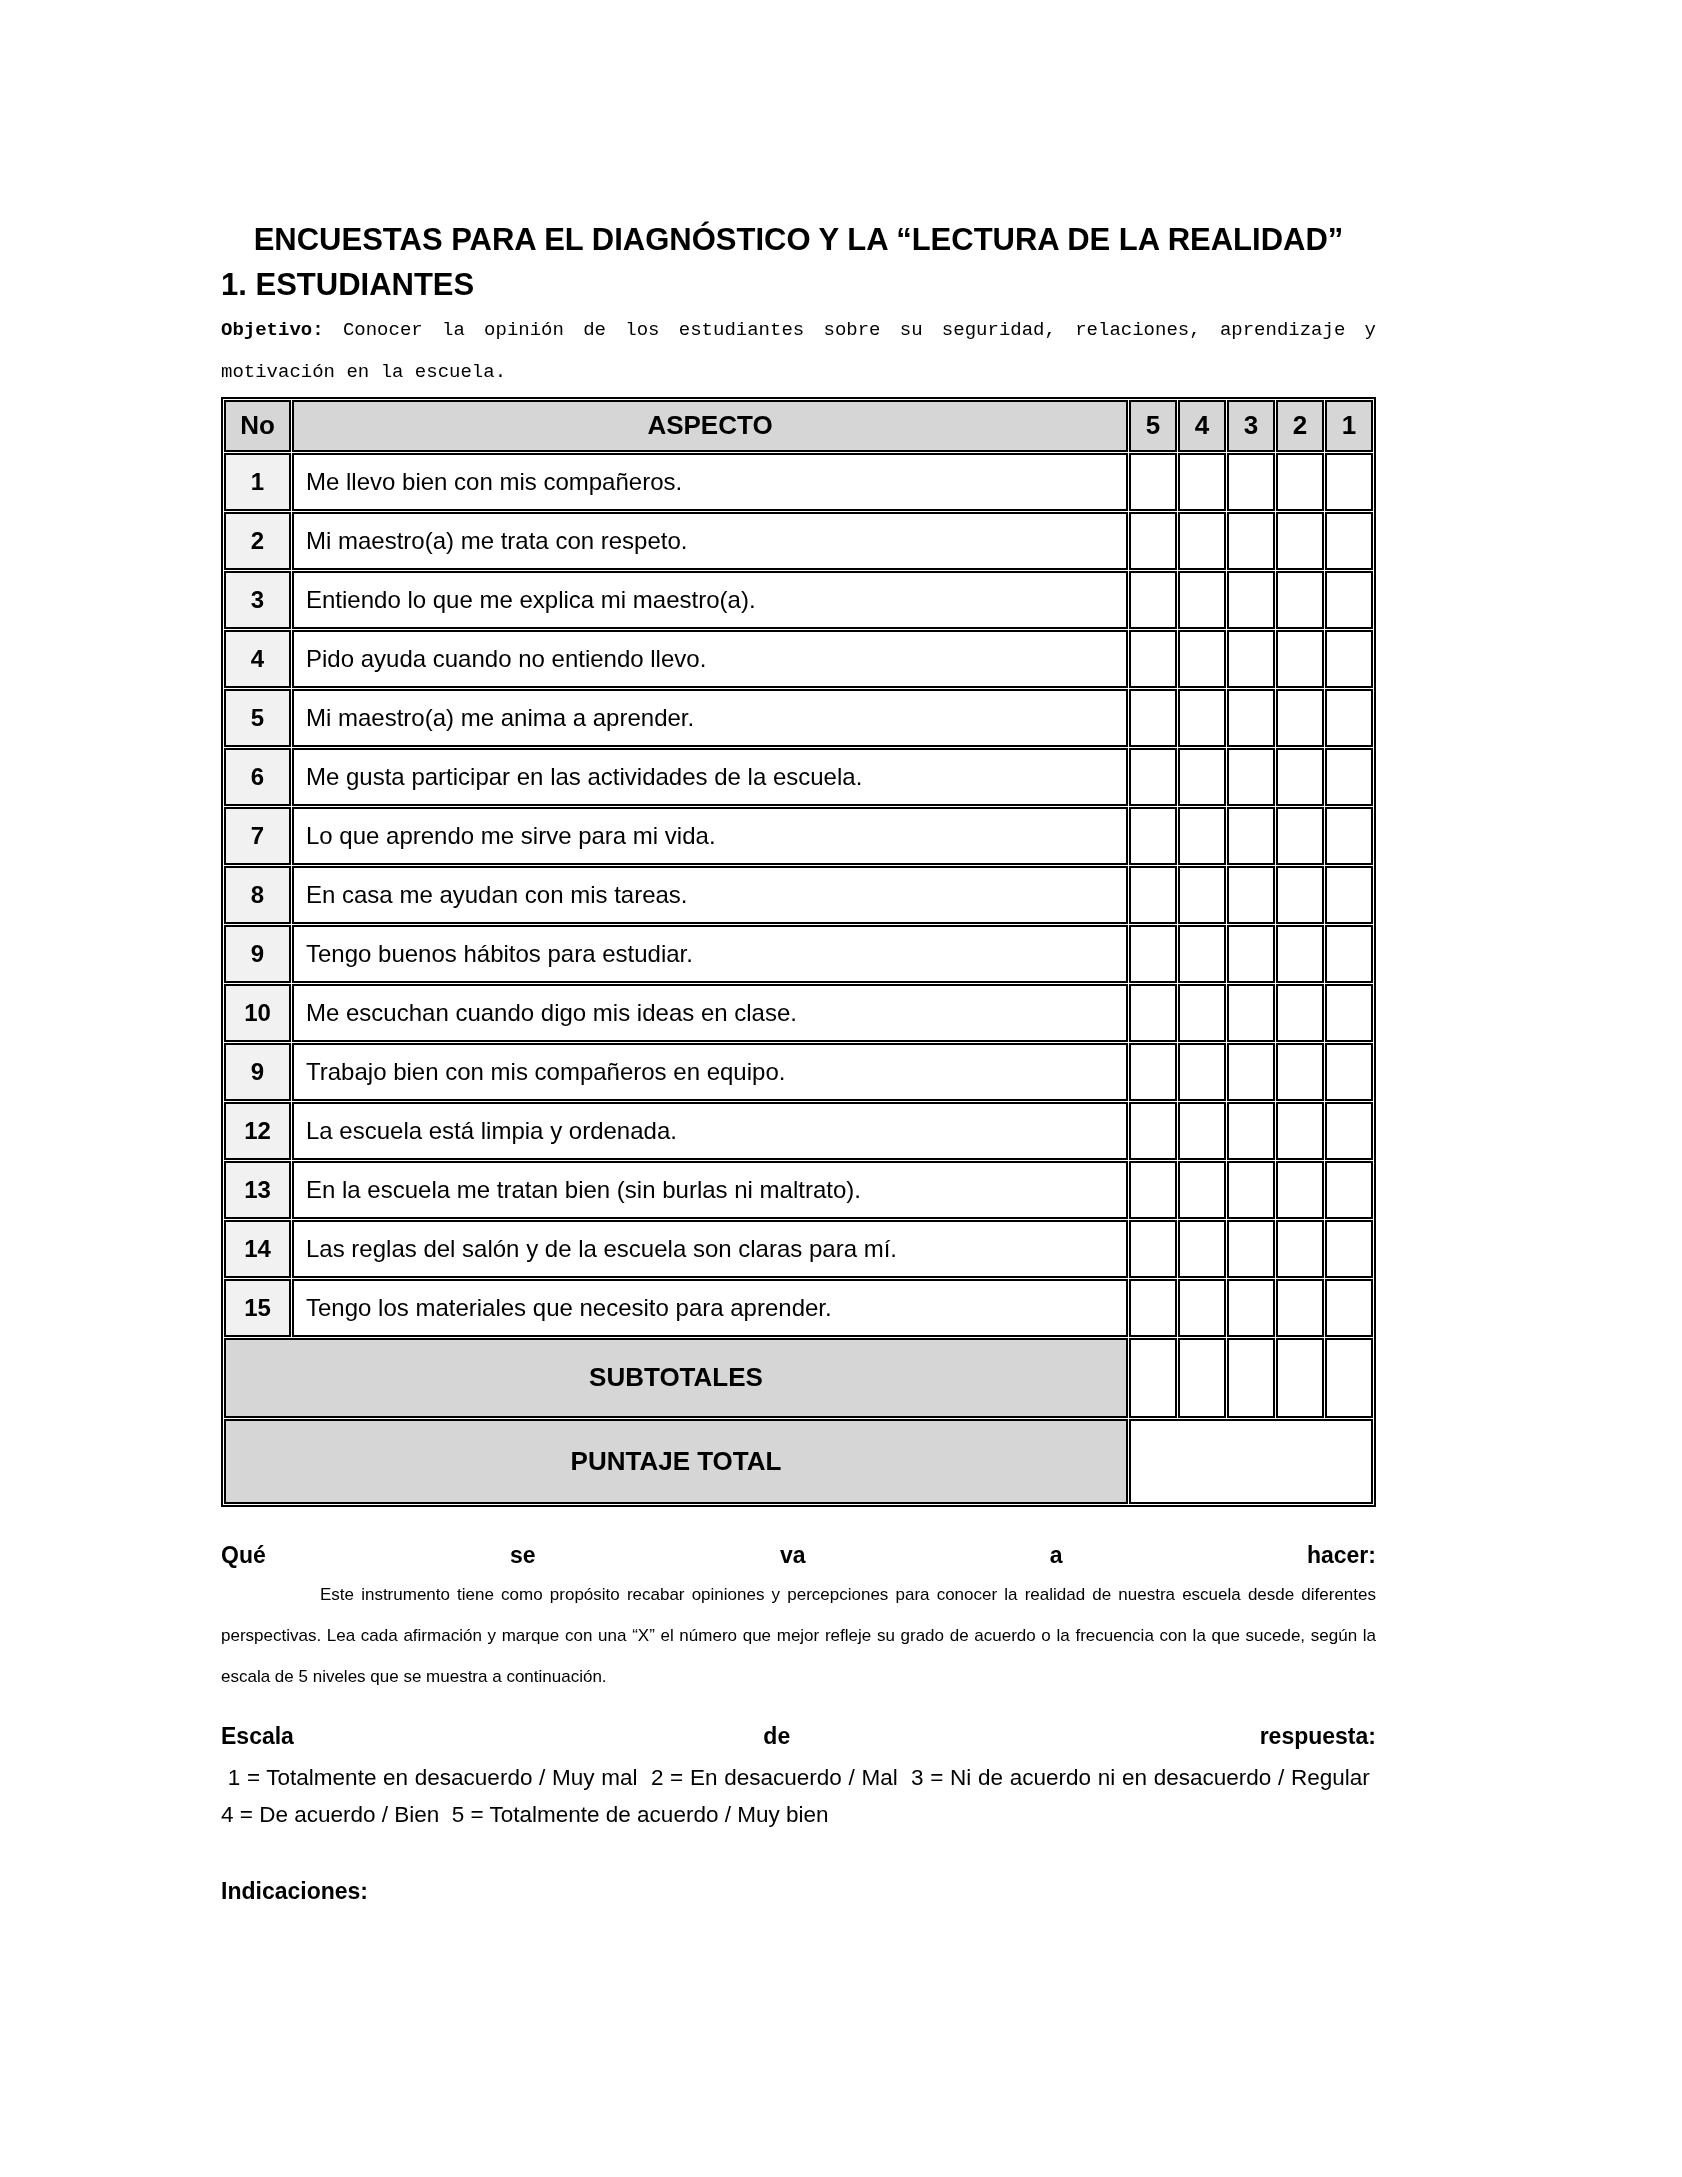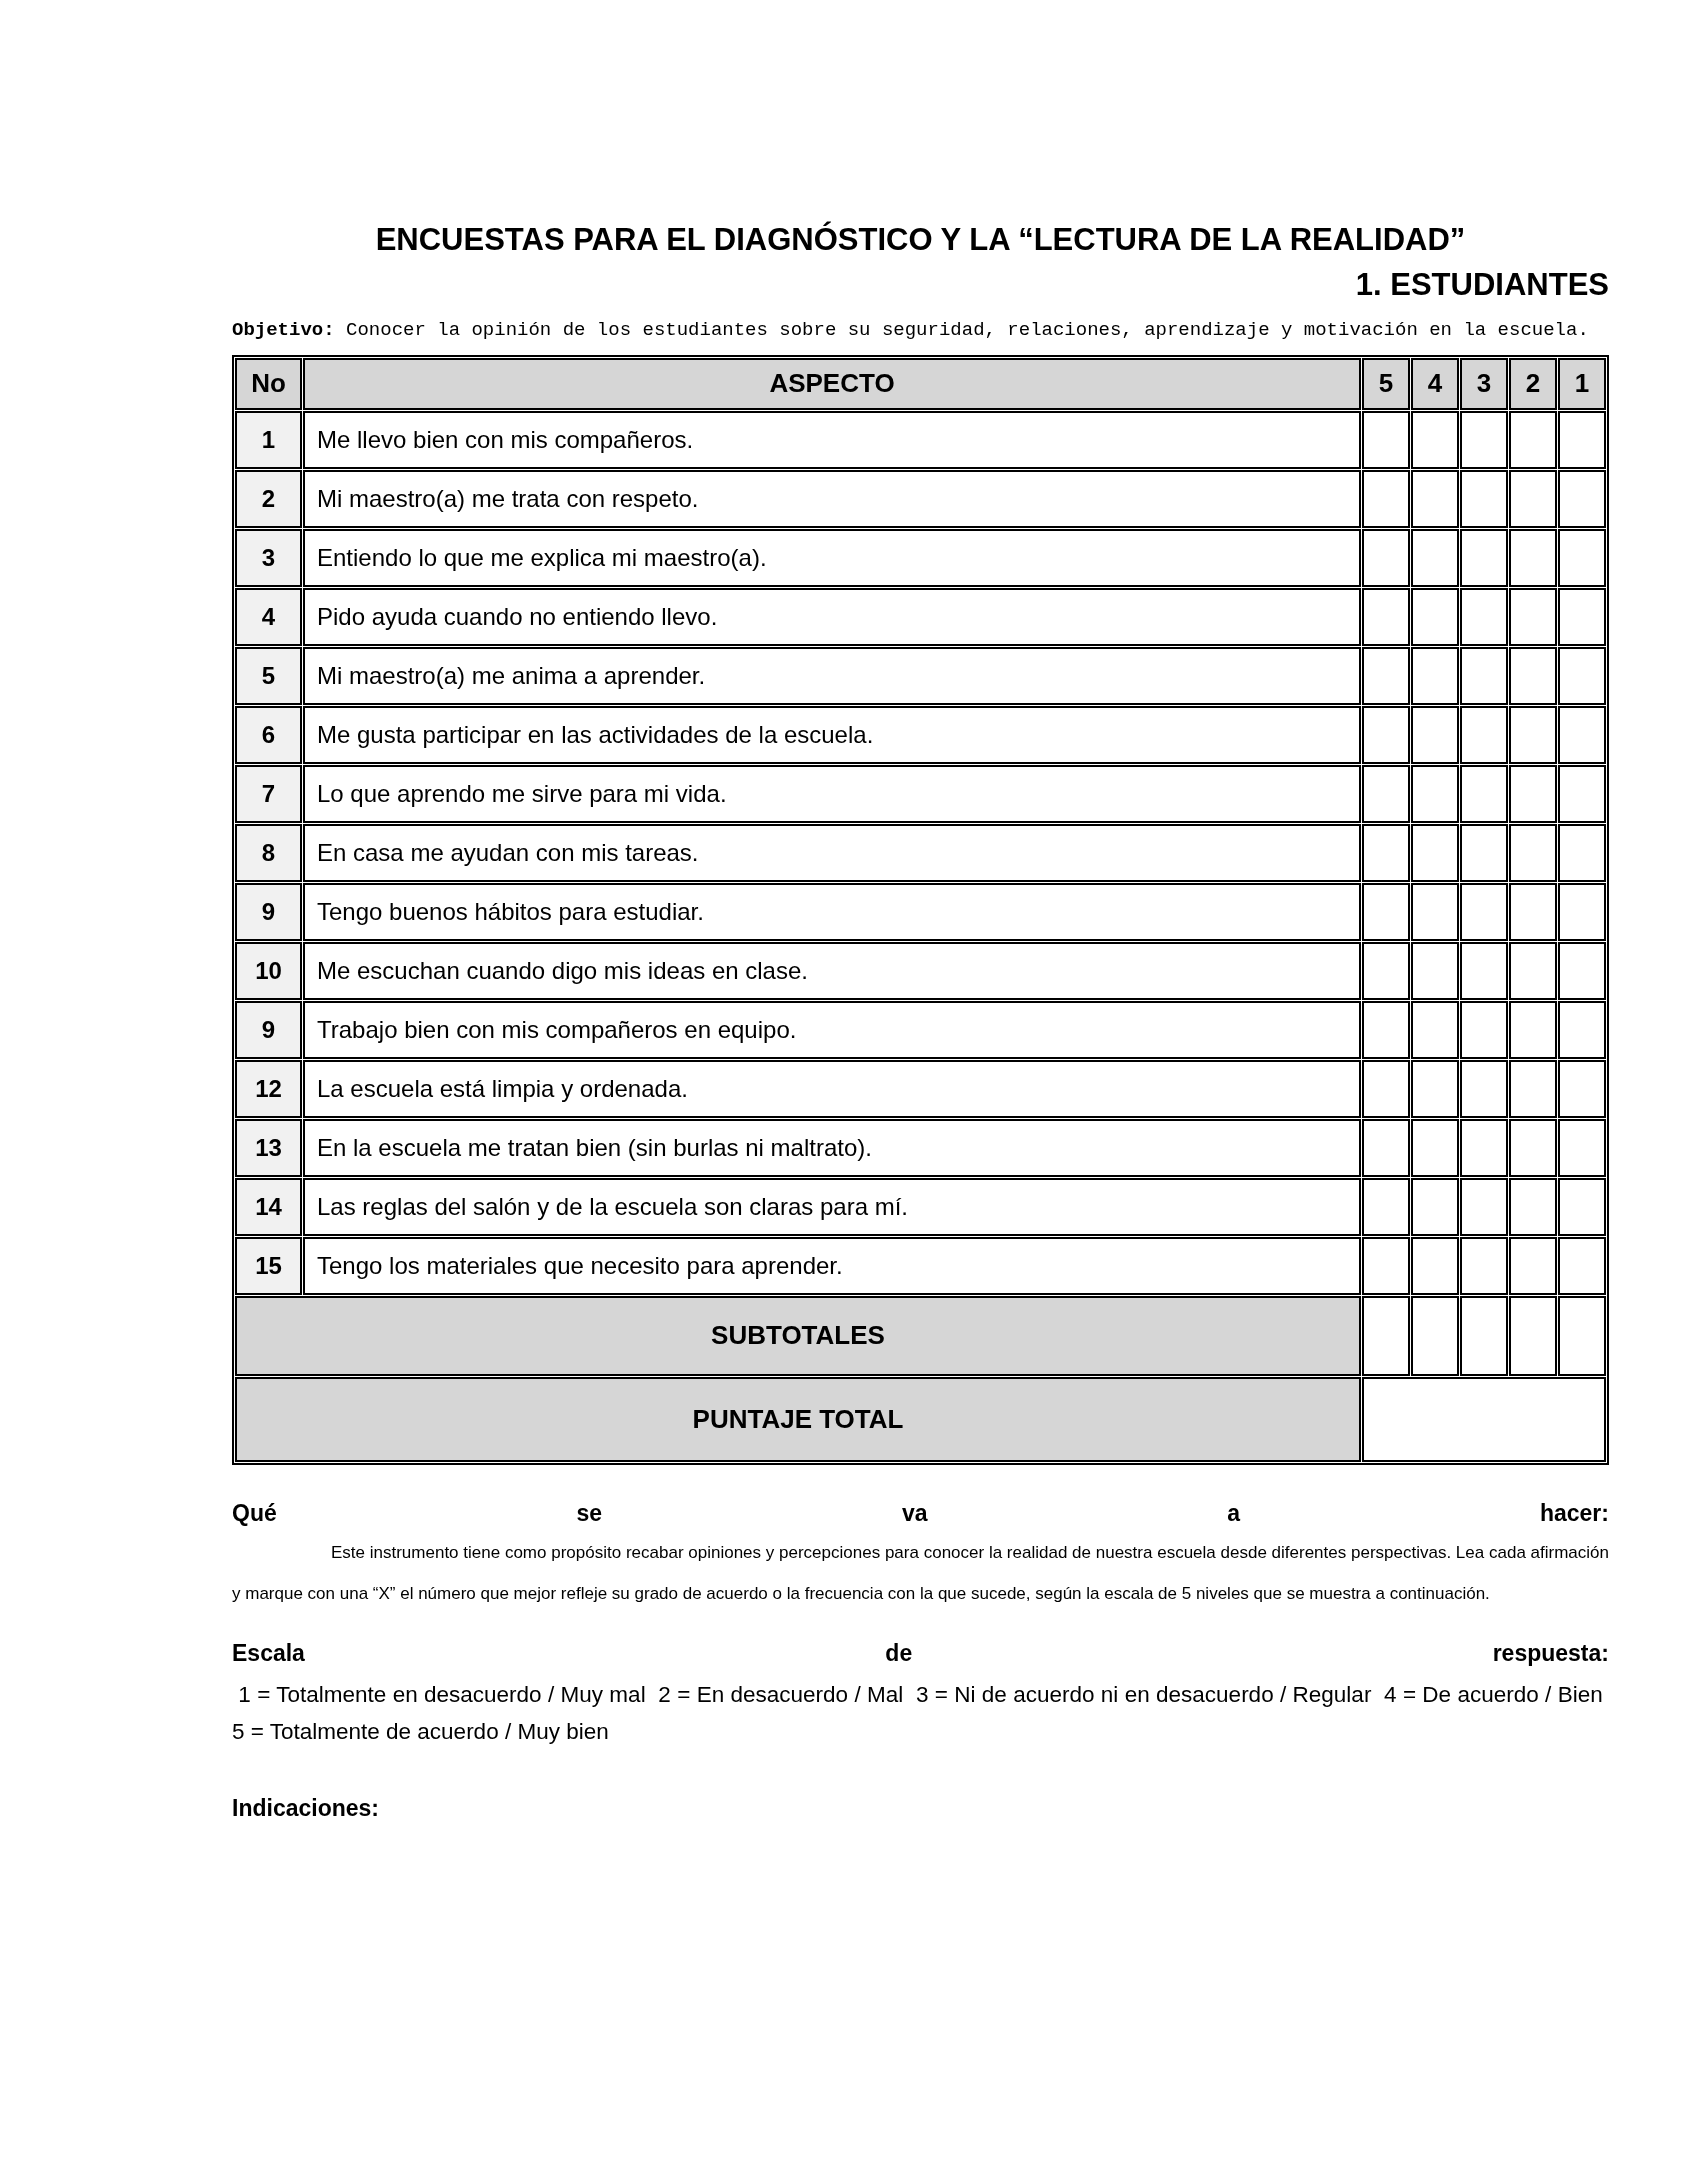--- a/index.html
+++ b/index.html
@@ -6,35 +6,35 @@
   .page {
     position:relative;
     width:1683px; height:2177px;
     background:#ffffff;
     font-family:"Liberation Sans", sans-serif;
     color:#000000;
     overflow:hidden;
   }
   .content {
     position:absolute;
-    left:232px; top:0;
-    width:1377px;
+    left:221px; top:0;
+    width:1155px;
   }
   .doc-title {
     margin-top:221px;
     text-align:center;
     font-size:31px; font-weight:bold;
     line-height:38px;
     letter-spacing:0px;
   }
   .section-heading {
     margin-top:7px;
     font-size:31px; font-weight:bold;
     line-height:38px;
-    text-align:right;
+    text-align:left;
   }
   .objective {
     margin-top:5.2px;
     font-size:19px; line-height:42px;
     text-align:justify;
     font-family:Liberation Mono, monospace;
   }
   .objective .b { font-weight:bold; }
 
   table.survey {

